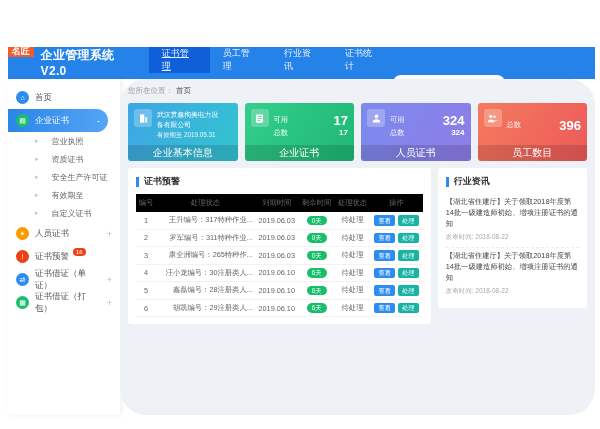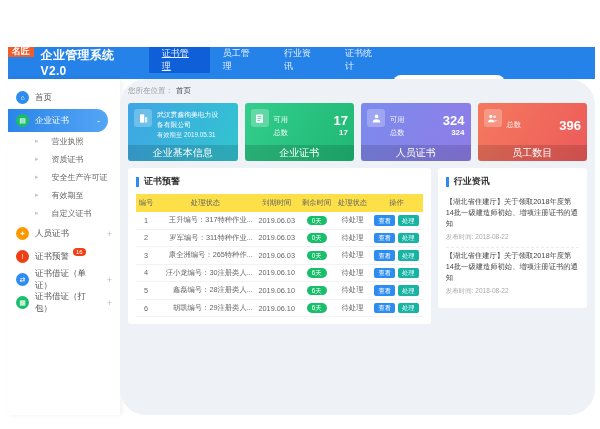--- a/index.html
+++ b/index.html
@@ -54,21 +54,21 @@
   .card-staff { background:linear-gradient(120deg,#f47a5e,#ed5a5a); }
 
   .lower { display:flex; gap:7px; margin-top:7px; align-items:flex-start; }
   .panel { background:#fff; border-radius:3px; padding:7px 8px; }
   .panel-title { display:flex; align-items:center; gap:5px; font-size:9px; font-weight:bold; color:#333; margin-bottom:6px; }
   .title-bar { width:3px; height:10px; background:#2d8cf0; }
   .table-panel { flex:2.15; }
   .news-panel { flex:1; }
 
   table { width:100%; border-collapse:collapse; font-size:7.3px; color:#555; }
-  th { background:#fde047; color:#666; font-weight:normal; padding:4px 2px; text-align:center; }
+  th { background:#000000; color:#666; font-weight:normal; padding:4px 2px; text-align:center; }
   td { padding:3px 2px; border-bottom:1px solid #f2f2f2; text-align:center; color:#666; }
   td.cell-content { text-align:right; }
   .badge-green { display:inline-block; background:#19be6b; color:#fff; border-radius:7px; padding:1px 5px; font-size:6.3px; line-height:1.2; }
   .btn { display:inline-block; color:#fff; border-radius:2px; padding:1.5px 4px; font-size:6.3px; cursor:pointer; line-height:1.2; }
   .btn-view { background:#2d8cf0; margin-right:3px; }
   .btn-handle { background:#17b3a3; }
 
   .news-item { border-bottom:1px dashed #ececec; padding:3px 0 5px; cursor:pointer; }
   .news-item:last-child { border-bottom:0; }
   .news-text { font-size:7.3px; color:#444; line-height:1.5; }

